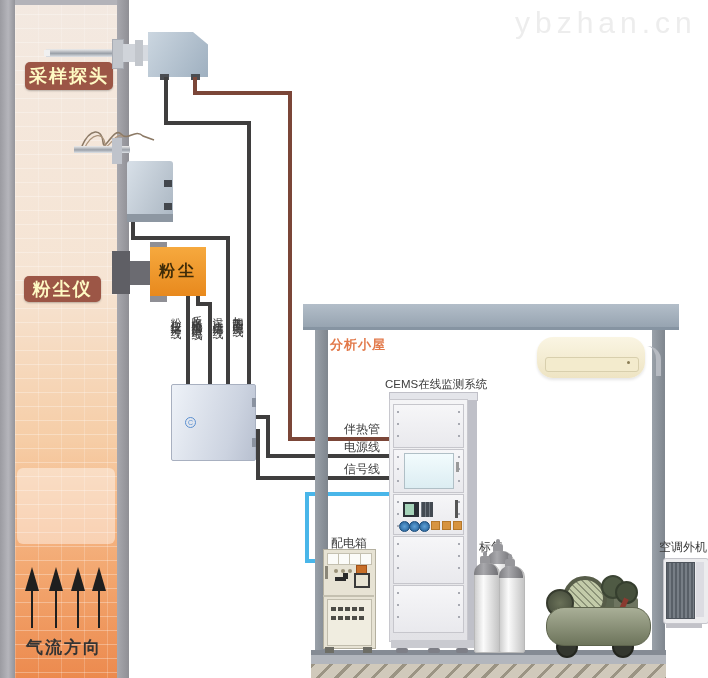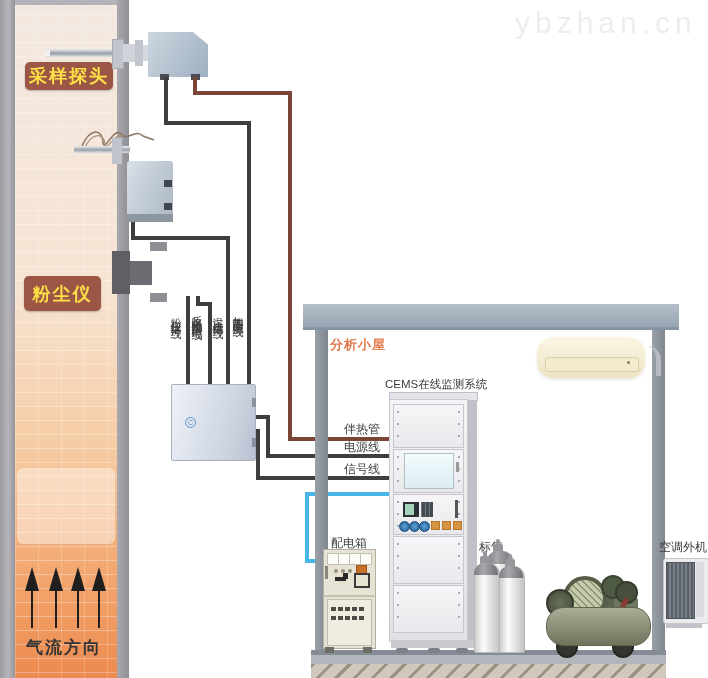--- a/index.html
+++ b/index.html
@@ -9,21 +9,21 @@
   
   .stack-wall{left:15px;top:0;width:102px;height:678px;
     background:
       repeating-linear-gradient(to bottom, rgba(255,255,255,.30) 0 1px, rgba(255,255,255,0) 1px 14px),
       repeating-linear-gradient(to right, rgba(255,255,255,.20) 0 1px, rgba(255,255,255,0) 1px 23px),
       linear-gradient(to bottom,#f3e9e1 0%,#f6e4d3 42%,#f6cda6 65%,#f3a871 84%,#ec8a4e 100%);}
   .stack-strip-l{left:0;top:0;width:15px;height:678px;background:linear-gradient(90deg,#9b9ba1,#b5b5bb 55%,#94949a);}
   .stack-strip-r{left:117px;top:0;width:12px;height:678px;background:linear-gradient(90deg,#a8a8ae,#8f8f95);}
   .stack-cap{left:15px;top:0;width:102px;height:5px;background:#b3b3b9;}
   .faded-panel{left:17px;top:468px;width:98px;height:76px;background:rgba(255,255,255,.42);border-radius:6px;}
-  .stack-label{background:#9c5646;color:#fde047;border-radius:5px;display:flex;align-items:center;justify-content:center;
+  .stack-label{background:#9c5646;color:#fef9c3;border-radius:5px;display:flex;align-items:center;justify-content:center;
     font-size:18px;font-weight:bold;letter-spacing:2px;box-shadow:0 1px 2px rgba(0,0,0,.25);}
   .arrow-head{width:0;height:0;border-left:7px solid transparent;border-right:7px solid transparent;border-bottom:24px solid #1f1f1f;}
   .arrow-stem{width:2px;height:39px;background:#1f1f1f;}
   .airflow-text{font-size:17px;font-weight:bold;color:#343434;letter-spacing:2px;}
   
   .wire{background:#3f3e3e;}
   .wire.brown{background:#7b4638;}
   .wire.blue{background:#49b6e9;}
   .vlabel{writing-mode:vertical-rl;text-orientation:upright;font-size:11px;color:#3a3a3a;letter-spacing:2px;line-height:1;}
   .linelabel{font-size:12px;color:#3a3a3a;}
@@ -89,21 +89,21 @@
   <div class="abs arrow-head" style="left:49px;top:567px;"></div>
   <div class="abs arrow-head" style="left:71px;top:567px;"></div>
   <div class="abs arrow-head" style="left:92px;top:567px;"></div>
   <div class="abs arrow-stem" style="left:31px;top:589px;"></div>
   <div class="abs arrow-stem" style="left:55px;top:589px;"></div>
   <div class="abs arrow-stem" style="left:77px;top:589px;"></div>
   <div class="abs arrow-stem" style="left:98px;top:589px;"></div>
   <div class="abs airflow-text" style="left:26px;top:636px;">气流方向</div>
 
   <div class="abs stack-label" style="left:25px;top:62px;width:88px;height:28px;">采样探头</div>
-  <div class="abs stack-label" style="left:24px;top:276px;width:77px;height:35px;">粉尘仪</div>
+  <div class="abs stack-label" style="left:24px;top:276px;width:77px;height:26px;">粉尘仪</div>
 
   <div class="abs metal" style="left:46px;top:49px;width:72px;height:8px;"></div>
   <div class="abs" style="left:44px;top:50px;width:6px;height:6px;background:#f0f0f0;"></div>
   <div class="abs" style="left:112px;top:39px;width:10px;height:28px;background:#c2c6cc;border:1px solid #a8acb4;"></div>
   <div class="abs" style="left:123px;top:44px;width:12px;height:18px;background:#d0d4da;"></div>
   <div class="abs" style="left:135px;top:40px;width:8px;height:26px;background:#c2c6cc;"></div>
   <div class="abs" style="left:143px;top:45px;width:7px;height:16px;background:#d6dae0;"></div>
   <div class="abs probe-box" style="left:148px;top:32px;width:60px;height:45px;"></div>
   <div class="abs" style="left:160px;top:74px;width:9px;height:6px;background:#4a4d52;"></div>
   <div class="abs" style="left:191px;top:74px;width:9px;height:6px;background:#4a4d52;"></div>
@@ -116,20 +116,21 @@
   <div class="abs" style="left:112px;top:138px;width:10px;height:26px;background:#bfc3cb;"></div>
   <div class="abs tpf-box" style="left:127px;top:161px;width:46px;height:61px;"></div>
   <div class="abs" style="left:127px;top:214px;width:46px;height:8px;background:#8d97a2;"></div>
   <div class="abs" style="left:164px;top:180px;width:8px;height:7px;background:#43474d;"></div>
   <div class="abs" style="left:164px;top:203px;width:8px;height:7px;background:#43474d;"></div>
 
   <div class="abs" style="left:112px;top:251px;width:18px;height:43px;background:#5f5f65;"></div>
   <div class="abs" style="left:130px;top:261px;width:22px;height:24px;background:#6b6b71;"></div>
   <div class="abs" style="left:150px;top:242px;width:17px;height:9px;background:#8f8f95;"></div>
   <div class="abs" style="left:150px;top:293px;width:17px;height:9px;background:#8f8f95;"></div>
+  <div class="abs dust-box" style="left:150px;top:247px;width:56px;height:49px;">粉尘</div>
 
   <div class="abs wire" style="left:164px;top:77px;width:4px;height:47px;"></div>
   <div class="abs wire" style="left:164px;top:121px;width:87px;height:4px;"></div>
   <div class="abs wire" style="left:247px;top:121px;width:4px;height:266px;"></div>
 
   <div class="abs wire brown" style="left:193px;top:77px;width:4px;height:18px;"></div>
   <div class="abs wire brown" style="left:193px;top:91px;width:99px;height:4px;"></div>
   <div class="abs wire brown" style="left:288px;top:91px;width:4px;height:350px;"></div>
   <div class="abs wire brown" style="left:288px;top:437px;width:102px;height:4px;"></div>
 

